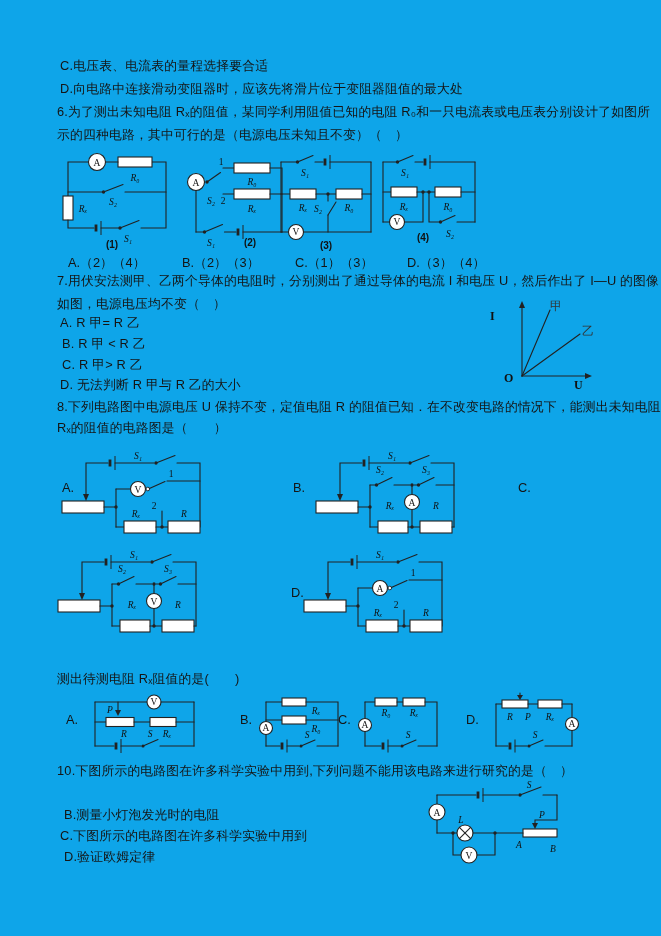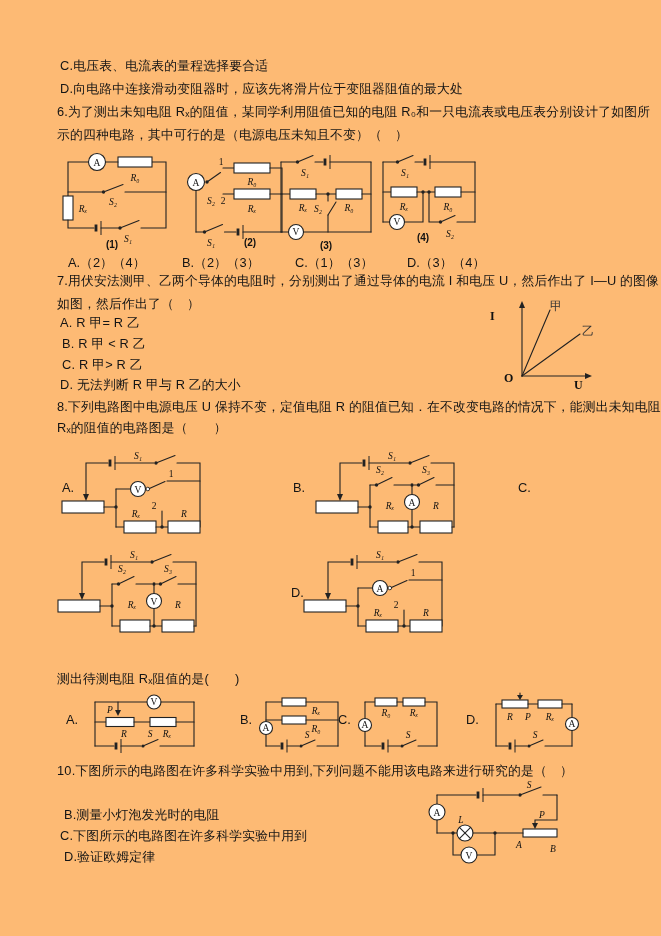--- a/index.html
+++ b/index.html
@@ -1,16 +1,16 @@
 <!DOCTYPE html>
 <html><head>
 <meta charset="utf-8">
 <style>
   html,body{margin:0;padding:0;background:#fff;}
-  #page{position:relative;width:661px;height:936px;background:#fdba74;overflow:hidden;
+  #page{position:relative;width:661px;height:936px;background:#0ea5e9;overflow:hidden;
         font-family:"Liberation Sans",sans-serif;color:#151515;}
   .ln{position:absolute;font-size:12.8px;line-height:16px;white-space:nowrap;letter-spacing:.2px;}
   .lb{position:absolute;font-size:12.8px;white-space:nowrap;text-align:center;}
   svg{position:absolute;overflow:visible;}
   .w{stroke:#222;stroke-width:1.1;fill:none;stroke-linecap:round;}
   .bk{stroke:#222;stroke-width:2.8;fill:none;}
   .bt{stroke:#222;stroke-width:1;fill:none;}
   rect.c{fill:#fff;stroke:#222;stroke-width:1.1;}
   circle.m{fill:#fff;stroke:#222;stroke-width:1.1;}
   circle.j{fill:#222;stroke:none;}
@@ -156,21 +156,21 @@
     <text class="mi" x="72" y="89">S₂</text>
     <text class="cap" x="45" y="93">(4)</text>
   </svg>
 
   <div class="lb" style="left:68px;top:255px">A.（2）（4）</div>
   <div class="lb" style="left:182px;top:255px">B.（2）（3）</div>
   <div class="lb" style="left:295px;top:255px">C.（1）（3）</div>
   <div class="lb" style="left:407px;top:255px">D.（3）（4）</div>
 
   <div class="ln" style="left:57px;top:273px">7.用伏安法测甲、乙两个导体的电阻时，分别测出了通过导体的电流 I 和电压 U，然后作出了 I—U 的图像</div>
-  <div class="ln" style="left:57px;top:296px">如图，然后作出了（　）</div>
+  <div class="ln" style="left:57px;top:296px">如图，电源电压均不变（　）</div>
   <div class="ln" style="left:60px;top:315px">A.  R 甲= R 乙</div>
   <div class="ln" style="left:62px;top:336px">B.  R 甲 &lt; R 乙</div>
   <div class="ln" style="left:62px;top:357px">C.  R 甲&gt; R 乙</div>
   <div class="ln" style="left:60px;top:377px">D.  无法判断 R 甲与 R 乙的大小</div>
 
   <svg style="left:476px;top:296px" width="170" height="100">
     <g>
       <line class="w" x1="46" y1="80" x2="46" y2="10"></line>
       <polygon class="ah" points="46,5 43,12 49,12"></polygon>
       <line class="w" x1="46" y1="80" x2="112" y2="80"></line>

